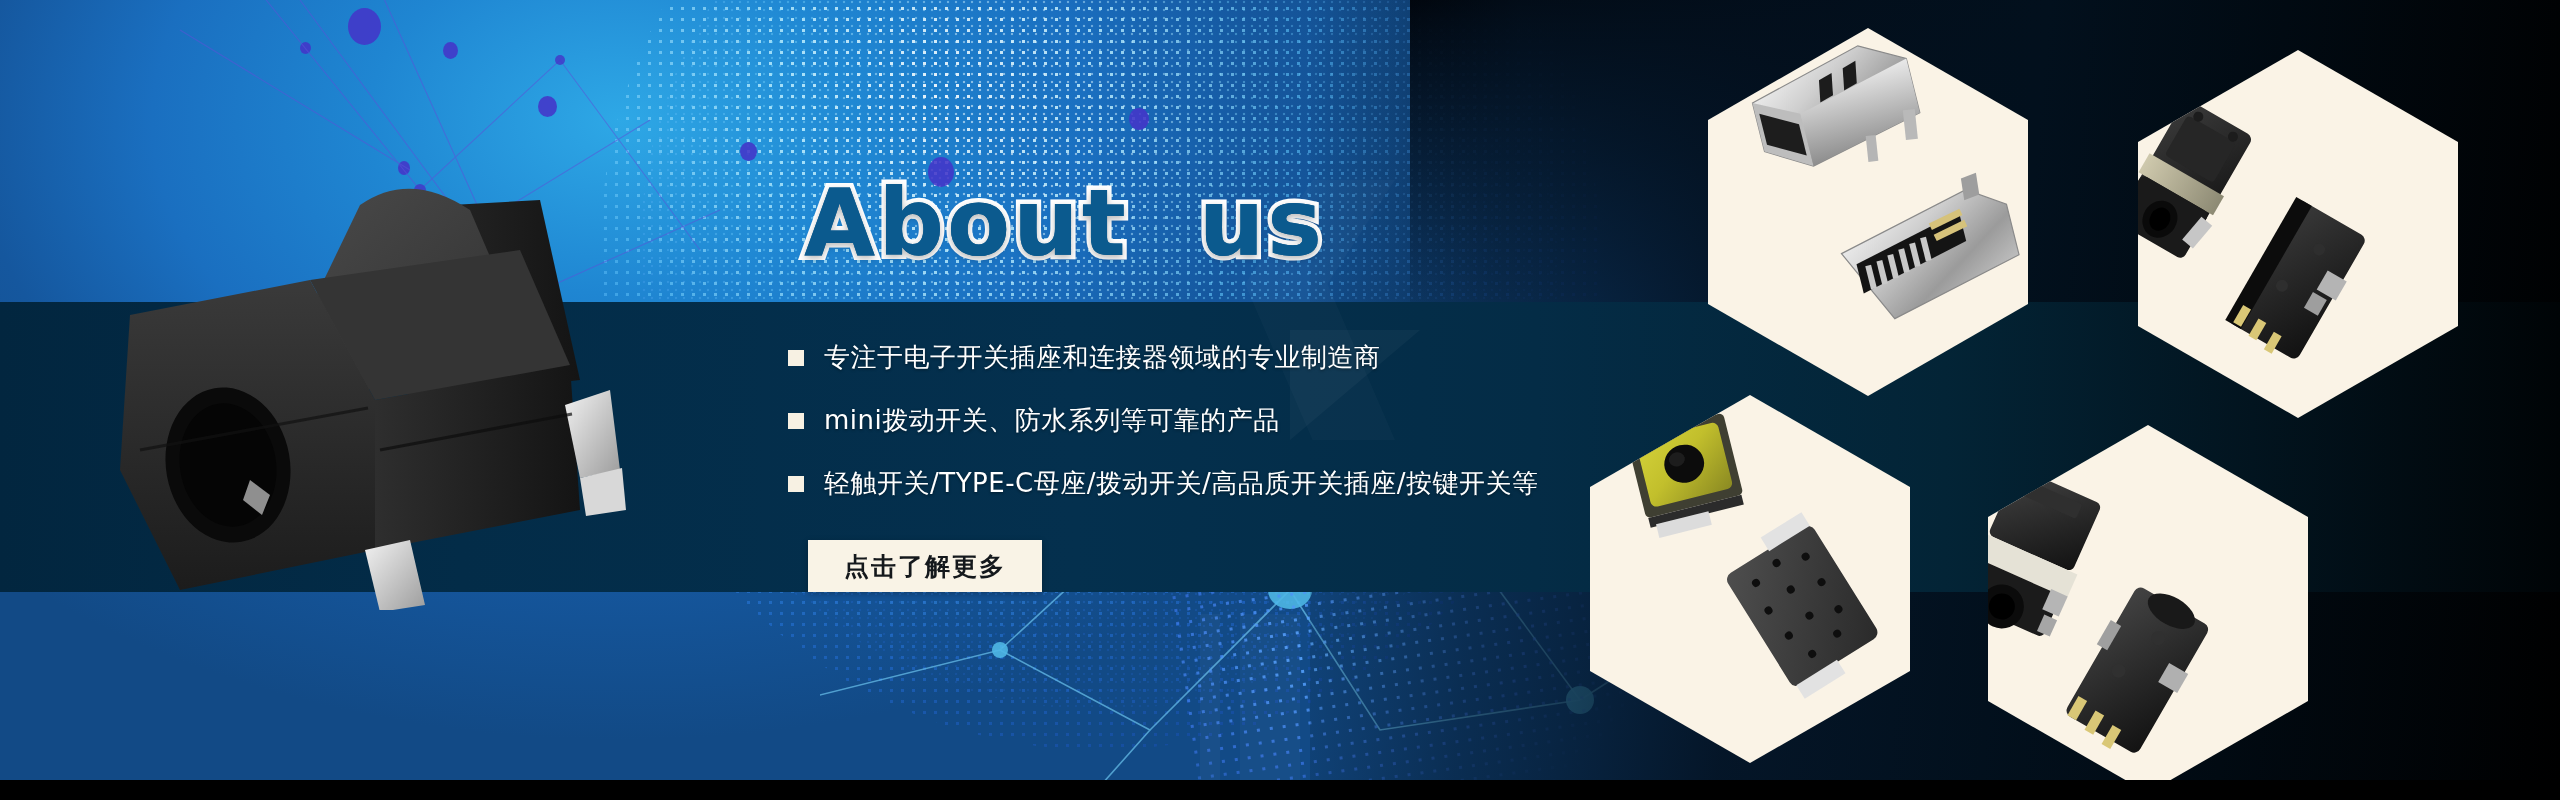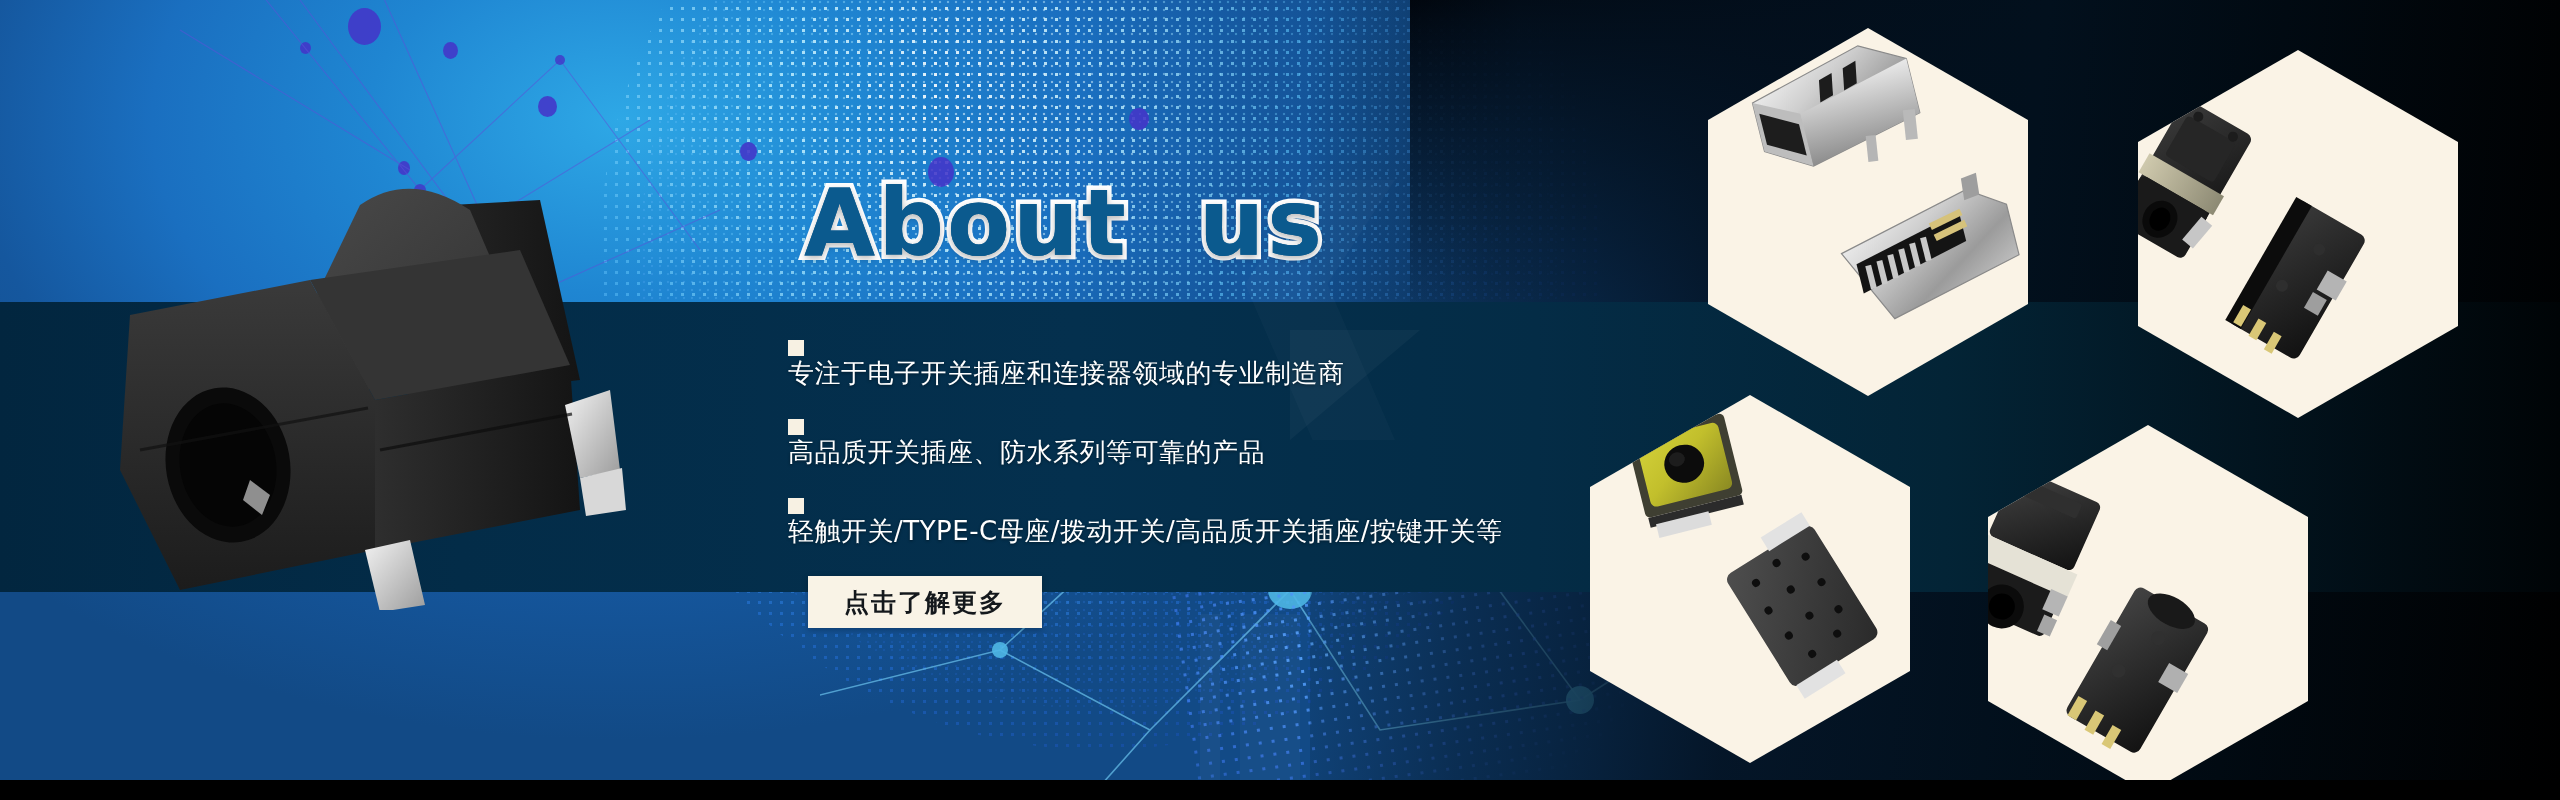--- a/index.html
+++ b/index.html
@@ -112,35 +112,35 @@
     position:absolute; left:804px; top:178px;
     font-size:92px; font-weight:bold;
     letter-spacing:3px;
     color:#0b5a8e;
     font-family:"DejaVu Sans","Liberation Sans",sans-serif;
     white-space:pre; line-height:1;
   }
 
   
   .bullets{ position:absolute; left:788px; top:340px; }
-  .bullet-row{ display:flex; align-items:flex-start; margin-bottom:28px;flex-direction:column; }
+  .bullet-row{ display:flex; align-items:center; margin-bottom:28px; }
   .bullet-sq{
     width:16px; height:16px; background:#f7f1e3;
     margin-right:20px; flex:none;
   }
   .bullet-text{
     color:#ffffff; font-size:26px; letter-spacing:.5px;
     font-family:"DejaVu Sans","Liberation Sans",sans-serif;
     text-shadow:0 1px 3px rgba(0,0,0,.45);
     white-space:nowrap;
   }
 
   
   .cta{
-    position:absolute; left:808px; top:576px;
+    position:absolute; left:808px; top:540px;
     width:234px; height:52px;
     background:#f9f3e6;
     display:flex; align-items:center; justify-content:center;
     color:#14181c; font-size:25px; font-weight:bold; letter-spacing:2px;
     font-family:"DejaVu Sans","Liberation Sans",sans-serif;
     cursor:pointer;
     box-shadow:0 2px 6px rgba(0,0,0,.25);
   }
 
   
@@ -273,21 +273,21 @@
   <div class="title">About  us</div>
   <div class="title-fill">About  us</div>
 
   <div class="bullets">
     <div class="bullet-row">
       <span class="bullet-sq"></span>
       <span class="bullet-text">专注于电子开关插座和连接器领域的专业制造商</span>
     </div>
     <div class="bullet-row">
       <span class="bullet-sq"></span>
-      <span class="bullet-text">高品质开关插座、防水系列等可靠的产品</span>
+      <span class="bullet-text">mini拨动开关、防水系列等可靠的产品</span>
     </div>
     <div class="bullet-row">
       <span class="bullet-sq"></span>
       <span class="bullet-text">轻触开关/TYPE-C母座/拨动开关/高品质开关插座/按键开关等</span>
     </div>
   </div>
 
   <div class="cta">点击了解更多</div>
 
   <div class="hexwrap">

